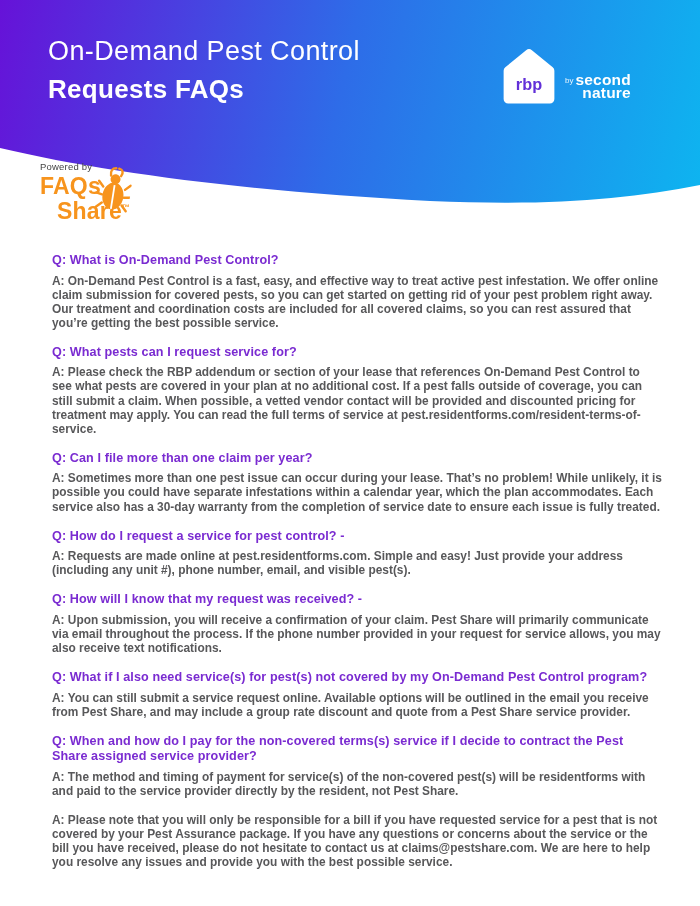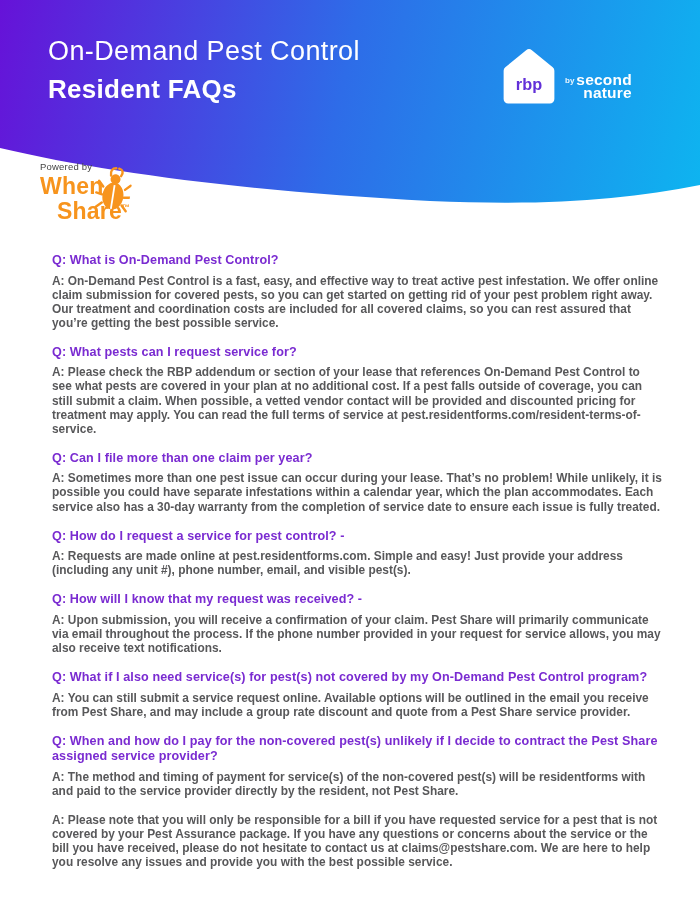--- a/index.html
+++ b/index.html
@@ -24,21 +24,21 @@
   }
   .wave { position: absolute; left: 0; bottom: 0; width: 700px; height: 100px; display: block; }
 
   .hero-titles { position: absolute; left: 48px; top: 36px; color: #ffffff; }
   .hero-title { font-size: 27px; font-weight: 400; letter-spacing: 0.4px; line-height: 30px; }
   .hero-subtitle { font-size: 26px; font-weight: 700; letter-spacing: 0.3px; margin-top: 8px; }
 
   .brand { position: absolute; left: 500px; top: 46px; display: flex; align-items: center; }
   .rbp-badge { width: 58px; height: 66px; display: block; }
   .sn-text { margin-left: 7px; color: #ffffff; display: flex; align-items: flex-start; }
-  .by { font-size: 8px; font-weight: 700; margin-top: 17px; margin-right: 2px; opacity: 0.9; }
+  .by { font-size: 8px; font-weight: 400; margin-top: 17px; margin-right: 2px; opacity: 0.9; }
   .sn-lines { font-weight: 700; font-size: 15.5px; line-height: 13.5px; text-align: right; letter-spacing: 0.2px; margin-top: 14px; }
 
   
   .powered { position: absolute; left: 40px; top: 161px; width: 130px; }
   .powered-label { font-size: 9.5px; color: var(--powered_label, #454545); letter-spacing: 0.2px; }
   .ps-line1, .ps-line2 {
     color: var(--orange, #f7941d);
     font-size: 23px; font-weight: 800; line-height: 22px; letter-spacing: 0.2px;
   }
   .ps-line1 { margin-top: 3px; }
@@ -58,21 +58,21 @@
     font-size: 11.9px; font-weight: 700; line-height: 14.1px;
     margin: 0 0 15px 0;
   }
 </style>
 </head>
 <body>
 
 <header class="hero">
   <div class="hero-titles">
     <div class="hero-title">On-Demand Pest Control</div>
-    <div class="hero-subtitle">Resident FAQs</div>
+    <div class="hero-subtitle">Requests FAQs</div>
   </div>
 
   <div class="brand">
     <svg class="rbp-badge" viewBox="0 0 64 70">
       <rect x="14" y="16" width="38" height="38" rx="7" fill="#2ed3c8" transform="rotate(45 33 35)"></rect>
       <path d="M32,7 L55,26 L55,57 L9,57 L9,26 Z" fill="#ffffff" stroke="#ffffff" stroke-width="10" stroke-linejoin="round"></path>
       <text x="32" y="47" text-anchor="middle" font-family="Liberation Sans, sans-serif" font-size="18" font-weight="700" fill="#6230d8">rbp</text>
     </svg>
     <div class="sn-text">
       <span class="by">by</span>
@@ -82,21 +82,21 @@
       </div>
     </div>
   </div>
 
   <svg class="wave" viewBox="0 0 700 100" preserveAspectRatio="none">
     <path d="M0,8 C110,34 260,52 430,61 C545,66 625,60 700,45 L700,100 L0,100 Z" fill="#ffffff"></path>
   </svg>
 
   <div class="powered">
     <div class="powered-label">Powered by</div>
-    <div class="ps-line1">When</div>
+    <div class="ps-line1">FAQs</div>
     <div class="ps-line2"><span>Share</span><span class="tm">™</span></div>
     <svg class="bug" viewBox="0 0 36 46">
       <g stroke="#f7941d" stroke-width="2.4" stroke-linecap="round" fill="none">
         <path d="M14,10 Q12,3 18,2"></path>
         <path d="M24,9 Q27,3 21,2"></path>
         <path d="M8,22 L3,17"></path>
         <path d="M8,30 L2,29"></path>
         <path d="M9,38 L4,43"></path>
         <path d="M30,22 L35,17"></path>
         <path d="M30,30 L36,29"></path>
@@ -135,20 +135,20 @@
       <h3 class="q">Q: How will I know that my request was received? -</h3>
       <p class="a">A: Upon submission, you will receive a confirmation of your claim. Pest Share will primarily communicate via email throughout the process. If the phone number provided in your request for service allows, you may also receive text notifications.</p>
     </section>
 
     <section class="faq-item">
       <h3 class="q">Q: What if I also need service(s) for pest(s) not covered by my On-Demand Pest Control program?</h3>
       <p class="a">A: You can still submit a service request online. Available options will be outlined in the email you receive from Pest Share, and may include a group rate discount and quote from a Pest Share service provider.</p>
     </section>
 
     <section class="faq-item">
-      <h3 class="q">Q: When and how do I pay for the non-covered pest(s) unlikely if I decide to contract the Pest Share assigned service provider?</h3>
+      <h3 class="q">Q: When and how do I pay for the non-covered terms(s) service if I decide to contract the Pest Share assigned service provider?</h3>
       <p class="a">A: The method and timing of payment for service(s) of the non-covered pest(s) will be residentforms with and paid to the service provider directly by the resident, not Pest Share.</p>
     </section>
 
     <section class="faq-item">
       <p class="a">A: Please note that you will only be responsible for a bill if you have requested service for a pest that is not covered by your Pest Assurance package. If you have any questions or concerns about the service or the bill you have received, please do not hesitate to contact us at claims@pestshare.com. We are here to help you resolve any issues and provide you with the best possible service.</p>
     </section>
   </main>
 
 </body></html>

